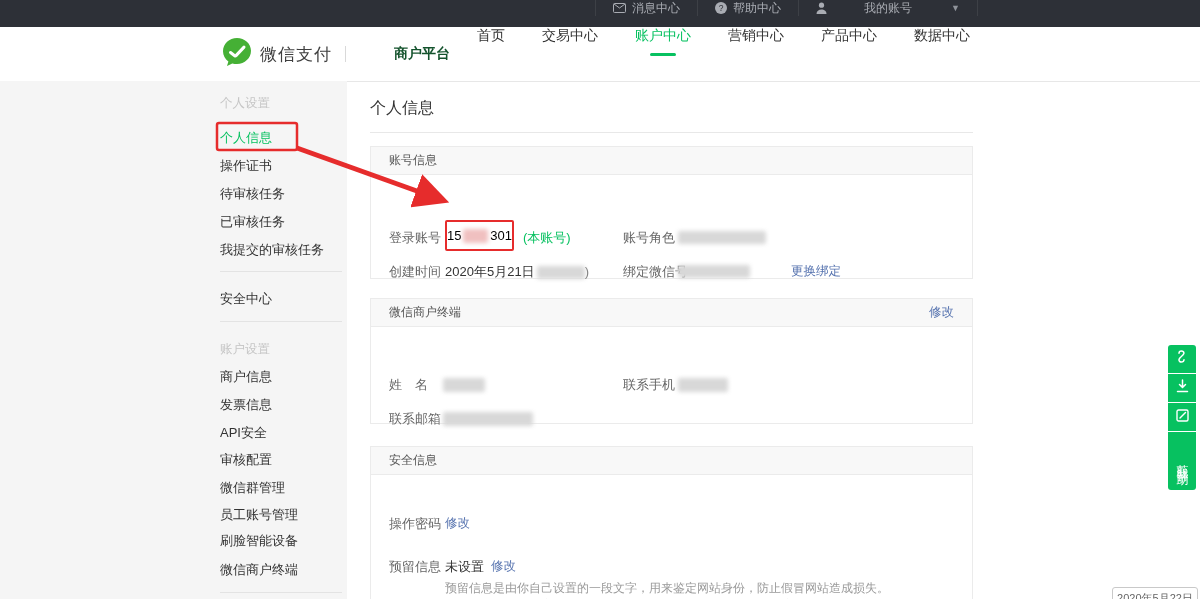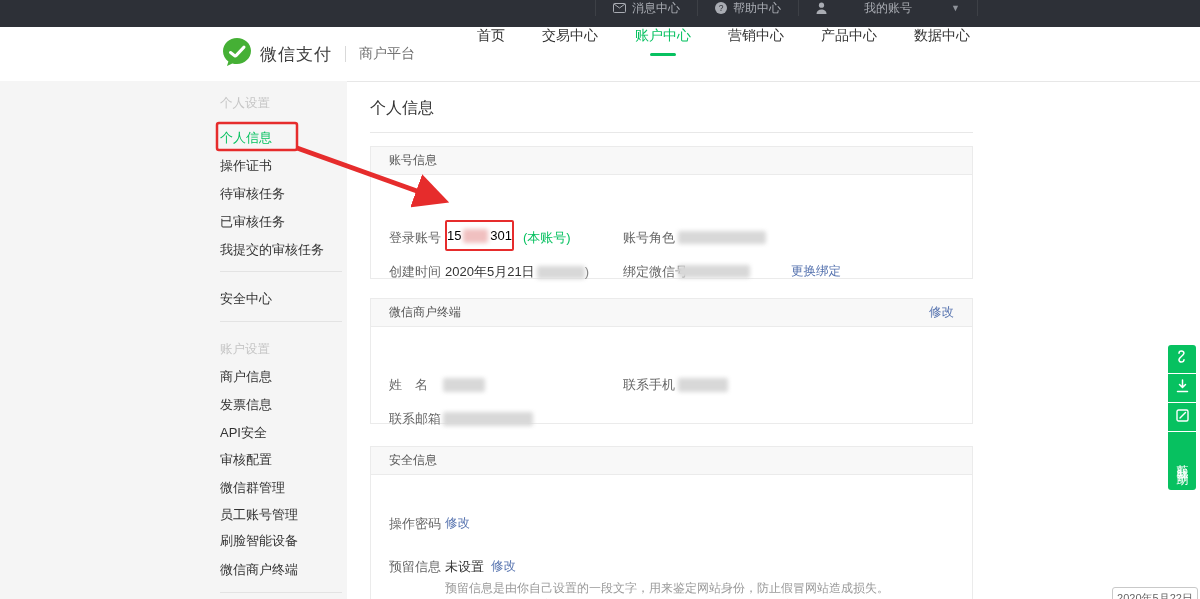--- a/index.html
+++ b/index.html
@@ -13,21 +13,21 @@
   .tb-item{display:flex;align-items:center;gap:6px;padding:0 17px;font-size:12px;color:#a9acb3;
     border-left:1px solid rgba(255,255,255,.08);cursor:pointer;}
   .tb-item:last-child{border-right:1px solid rgba(255,255,255,.08);gap:37px;}
   .tb-item svg{display:block;}
   .tb-caret{font-size:9px;color:#8f939a;margin-left:2px;}
   
   .header{position:absolute;top:27px;left:0;width:1200px;height:54px;background:#fff;border-bottom:1px solid #e7e7e7;}
   .logo{position:absolute;left:222px;top:0;height:54px;display:flex;align-items:center;}
   .logo-text{font-size:17px;color:#3f3f3f;margin-left:8px;letter-spacing:1px;}
   .logo-sep{width:1px;height:16px;background:#d9d9d9;margin:0 13px;}
-  .logo-sub{font-size:14px;color:#737373;font-weight:normal;}
+  .logo-sub{font-size:14px;color:#14532d;font-weight:bold;margin-left:35px;}
   .nav{position:absolute;right:230px;top:0;height:54px;display:flex;align-items:flex-start;gap:37px;}
   .nav a{font-size:14px;color:#333;text-decoration:none;position:relative;cursor:pointer;}
   .nav a.active{color:#07c160;}
   .nav a.active::after{content:"";position:absolute;left:50%;transform:translateX(-50%);bottom:-11px;width:26px;height:3px;background:#07c160;border-radius:2px;}
   
   .sidebar-bg{position:absolute;left:0;top:81px;width:347px;height:518px;background:#f5f5f5;}
   .sb-item{position:absolute;left:220px;width:122px;height:20px;line-height:20px;font-size:13px;color:#333;cursor:pointer;}
   .sb-group{color:#c6c6c6;font-size:12.5px;cursor:default;}
   .sb-active{color:#07c160;}
   .sb-divider{position:absolute;left:220px;width:122px;height:1px;background:#e3e3e3;}

